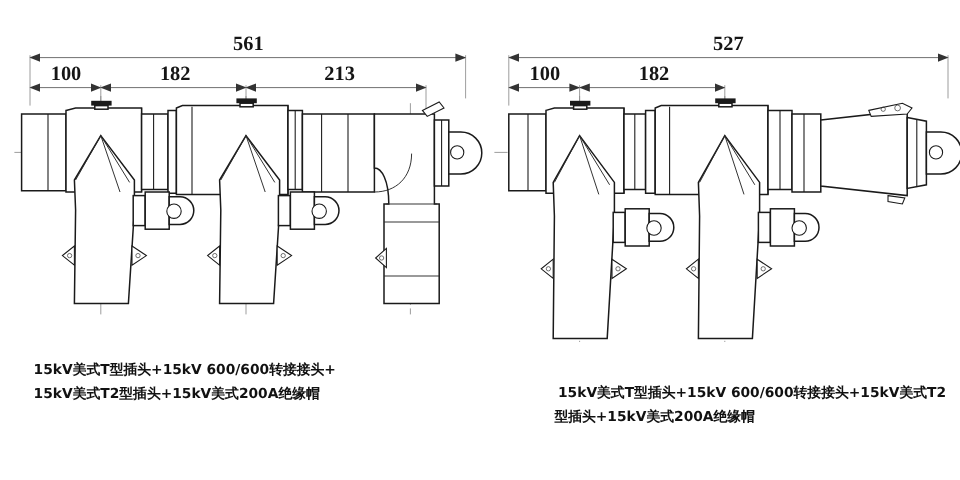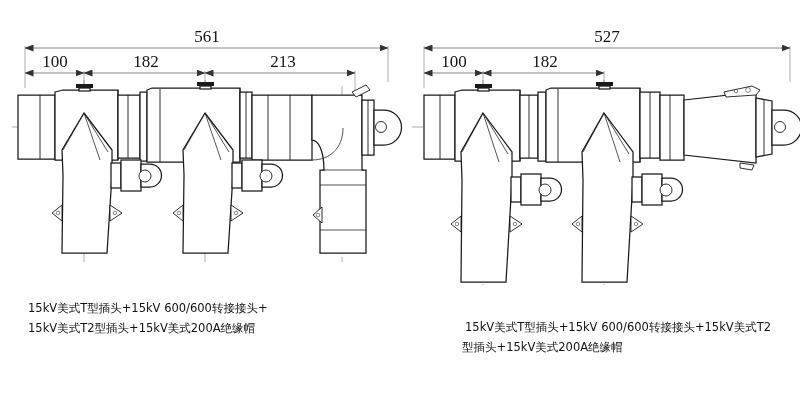--- a/index.html
+++ b/index.html
@@ -13,20 +13,21 @@
     font-family: "Liberation Sans", sans-serif;
     overflow: hidden;
     position: relative;
   }
   #drawing-root {
     position: absolute;
     left: 0;
     top: 0;
     width: 656px;
     height: 400px;
+    font-weight: bold;
   }
   svg.sheet {
     display: block;
     width: 800px;
     height: 400px;
   }
   
   .outline      { fill: none; stroke: #1a1a1a; stroke-width: 1.25; stroke-linejoin: miter; }
   .outline-thin { fill: none; stroke: #1a1a1a; stroke-width: 0.9; }
   .detail       { fill: none; stroke: #2a2a2a; stroke-width: 0.8; }

